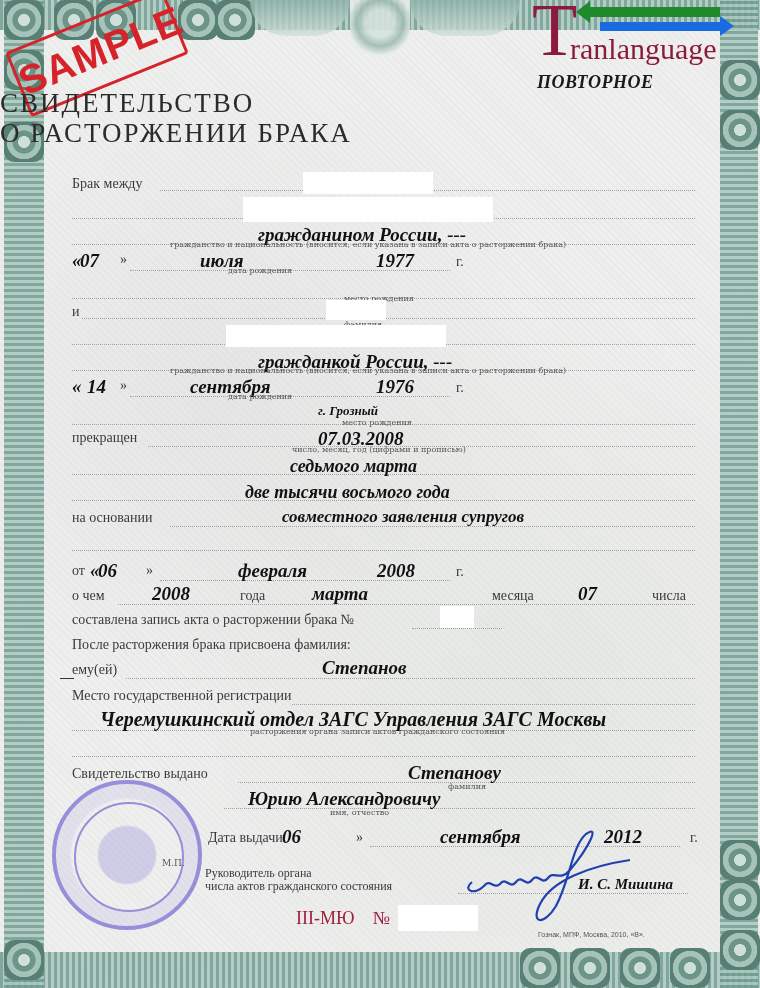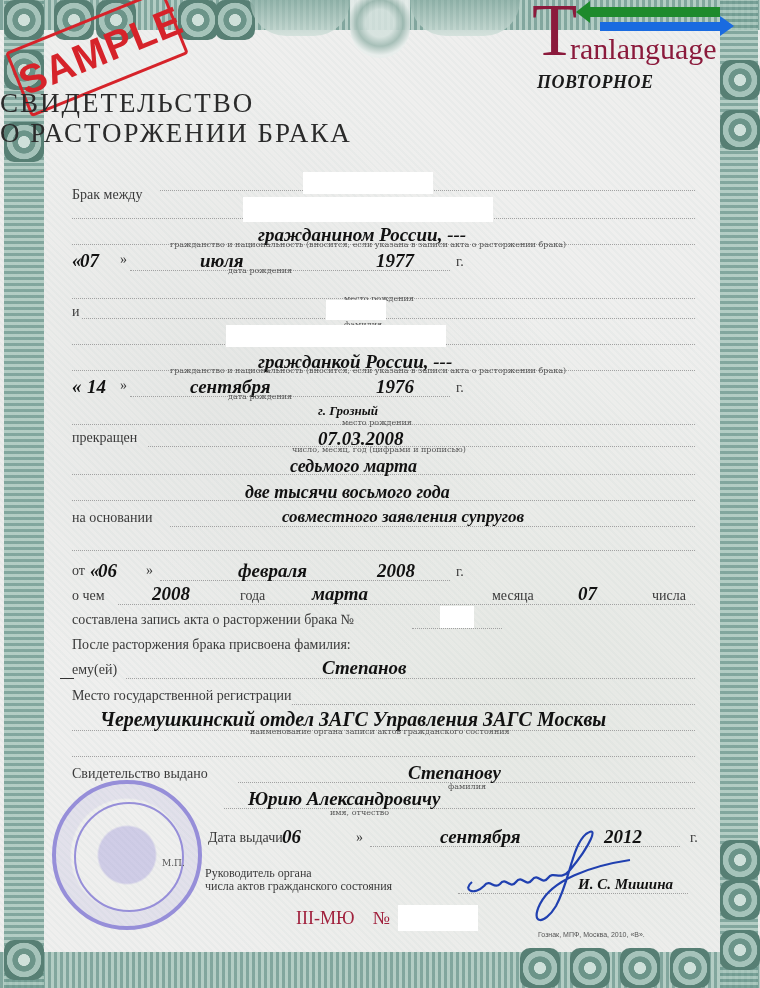--- a/index.html
+++ b/index.html
@@ -131,21 +131,21 @@
     <span class="arrow-green"></span>
     <span class="arrow-blue"></span>
     <span class="logo-T">T</span>
     <span class="logo-rest">ranlanguage</span>
   </div>
 
   <div class="repeat-label">ПОВТОРНОЕ</div>
   <div class="title title1">СВИДЕТЕЛЬСТВО</div>
   <div class="title title2">О РАСТОРЖЕНИИ БРАКА</div>
 
-  <div class="lbl" style="left:72px;top:187px">Брак между</div>
+  <div class="lbl" style="left:72px;top:176px">Брак между</div>
   <div class="line" style="left:160px;top:190px;width:535px"></div>
   <div class="redact" style="left:303px;top:172px;width:130px;height:22px"></div>
   <div class="line" style="left:72px;top:218px;width:623px"></div>
   <div class="redact" style="left:243px;top:197px;width:250px;height:25px"></div>
 
   <div class="line" style="left:72px;top:244px;width:623px"></div>
   <div class="val" style="left:258px;top:224px">гражданином России, ---</div>
   <div class="hint" style="left:170px;top:240px">гражданство и национальность (вносится, если указана в записи акта о расторжении брака)</div>
 
   <div class="val" style="left:72px;top:250px">«</div>
@@ -229,21 +229,21 @@
   <div class="lbl" style="left:72px;top:662px">ему(ей)</div>
   <div class="line" style="left:60px;top:678px;width:14px;border-bottom:1px solid #333"></div>
   <div class="line" style="left:126px;top:678px;width:569px"></div>
   <div class="val" style="left:322px;top:657px">Степанов</div>
 
   <div class="lbl" style="left:72px;top:688px">Место государственной регистрации</div>
   <div class="line" style="left:292px;top:704px;width:403px"></div>
 
   <div class="line" style="left:72px;top:730px;width:623px"></div>
   <div class="val" style="left:100px;top:708px;font-size:20px">Черемушкинский отдел ЗАГС Управления ЗАГС Москвы</div>
-  <div class="hint" style="left:250px;top:727px">наименование органа записи актов гражданского состояния</div>
+  <div class="hint" style="left:250px;top:727px">расторжения органа записи актов гражданского состояния</div>
 
   <div class="line" style="left:72px;top:756px;width:623px"></div>
 
   <div class="lbl" style="left:72px;top:766px">Свидетельство выдано</div>
   <div class="line" style="left:238px;top:782px;width:457px"></div>
   <div class="val" style="left:408px;top:762px">Степанову</div>
   <div class="hint" style="left:448px;top:782px">фамилия</div>
 
   <div class="line" style="left:224px;top:808px;width:471px"></div>
   <div class="val" style="left:248px;top:788px">Юрию Александровичу</div>

